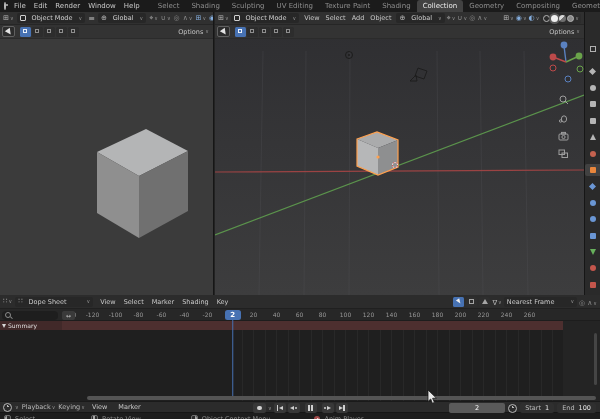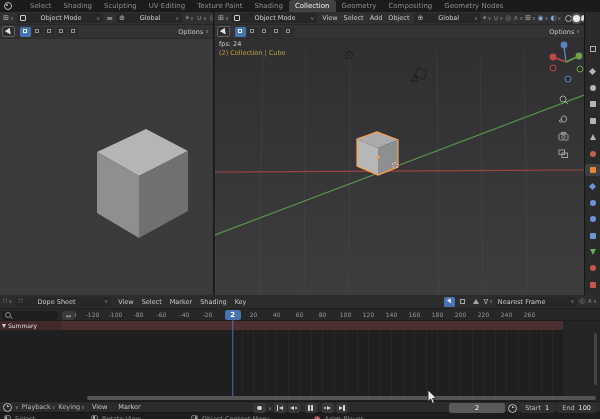--- a/index.html
+++ b/index.html
@@ -31,21 +31,21 @@
   .s-circle{width:6px;height:6px;background:var(--c);border-radius:50%}
   .s-diamond{width:5px;height:5px;background:var(--c);transform:rotate(45deg)}
   .s-triangle-up{width:0;height:0;border-left:3.5px solid transparent;border-right:3.5px solid transparent;border-bottom:6px solid var(--c)}
   .s-triangle-down{width:0;height:0;border-left:3.5px solid transparent;border-right:3.5px solid transparent;border-top:6px solid var(--c)}
   .s-grid{width:6px;height:6px;border:1px solid var(--c);box-sizing:border-box}
 
   .vph{height:12px;background:#303030;border-bottom:1px solid #262626;display:flex;align-items:center;gap:3px;
        padding:0 3px;font-size:6.5px;color:#cfcfcf;position:relative;z-index:3;white-space:nowrap}
   .vpt{height:13px;background:#333;border-bottom:1px solid #2b2b2b;display:flex;align-items:center;gap:2px;
        padding:0 2px;font-size:6.5px;color:#bdbdbd;position:relative;z-index:3}
-  .pill{display:flex;align-items:center;gap:15px;background:#272727;border-radius:2px;padding:0 3px;height:10px}
+  .pill{display:flex;align-items:center;gap:6px;background:#272727;border-radius:2px;padding:0 3px;height:10px}
   .ib{display:flex;align-items:center;gap:1px;color:#b9b9b9}
   .g{font-size:7px;line-height:7px;color:#b9b9b9}
   .g.dim{color:#8a8a8a}
   .g.blue{color:#85aede}
   .modeicon{width:6px;height:6px;border:1px solid #cfcfcf;box-sizing:border-box;border-radius:1px}
   .ham::before{content:"≡";font-size:8px;color:#c3c3c3}
   .orb::before{content:"⊕"} .piv::before{content:"⌖"} .mag::before{content:"∪"} .prp::before{content:"◎"} .fal::before{content:"∧"}
   .gz::before{content:"⊞"} .ovl::before{content:"◉"} .xr::before{content:"◐"}
   .sh-group{display:flex;align-items:center;gap:1px;background:#2c2c2c;border-radius:3px;padding:0 2px;height:11px}
   .shc{width:7px;height:7px;border-radius:50%;box-sizing:border-box;display:flex;align-items:center;justify-content:center}
@@ -129,20 +129,27 @@
   
   .mcursor{position:absolute;left:427px;top:390px;z-index:60}
 </style>
 </head>
 <body>
 
 <div id="app" style="--accent-blue: #4772b3; --selection-orange: #ffa14f; --axis-red: #a64545; --axis-green: #5f9e4e; --summary-left: #412929; --summary-right: #4d2f2f; --frame-field: #5a5a5a;">
 
   <div class="topbar">
     <div class="blogo"></div>
+    <div style="display:flex">
+      <span class="mn">File</span>
+        <span class="mn">Edit</span>
+        <span class="mn">Render</span>
+        <span class="mn">Window</span>
+        <span class="mn">Help</span>
+    </div>
     <div class="tabs">
       <span class="tab">Select</span>
         <span class="tab">Shading</span>
         <span class="tab">Sculpting</span>
         <span class="tab">UV Editing</span>
         <span class="tab">Texture Paint</span>
         <span class="tab">Shading</span>
         <span class="tab active">Collection</span>
         <span class="tab">Geometry</span>
         <span class="tab">Compositing</span>
@@ -282,24 +289,20 @@
           <span class="mb on"></span>
           <span class="mb"></span>
           <span class="mb"></span>
           <span class="mb"></span>
           <span class="mb"></span>
         </span>
         <span class="opts">
             <span>Options</span>
             <span class="cr"></span>
           </span>
-      </div>
-      <div class="vp-info">
-        <div>fps: 24</div>
-        <div class="ctx">(2) Collection | Cube</div>
       </div>
       <svg class="vp-canvas" width="369" height="258" viewBox="0 0 369 258">
 
         <g stroke="#55555a" stroke-width="1" opacity="0.28">
           <line x1="48" y1="14" x2="44" y2="258"></line>
             <line x1="91" y1="14" x2="89" y2="258"></line>
           <line x1="135" y1="14" x2="134" y2="258"></line>
             <line x1="222" y1="14" x2="224" y2="258"></line>
           <line x1="265" y1="14" x2="268" y2="258"></line>
             <line x1="309" y1="14" x2="313" y2="258"></line>
@@ -424,21 +427,21 @@
         <span style="padding-right:14px">Dope Sheet</span>
         <span class="cr"></span>
       </span>
       <span style="display:flex">
         <span class="mn" style="padding:0 4px">View</span>
           <span class="mn" style="padding:0 4px">Select</span>
           <span class="mn" style="padding:0 4px">Marker</span>
           <span class="mn" style="padding:0 4px">Shading</span>
           <span class="mn" style="padding:0 4px">Key</span>
       </span>
-      <span style="margin-left:auto;display:flex;align-items:center;gap:2px">
+      <span style="margin-left:auto;display:flex;align-items:flex-end;gap:2px">
         <span class="tgl on">
             <span class="cur"></span>
           </span>
         <span class="tgl">
             <span class="dbl"></span>
           </span>
         <span class="tgl">
             <span class="warn"></span>
           </span>
         <span class="ib">

